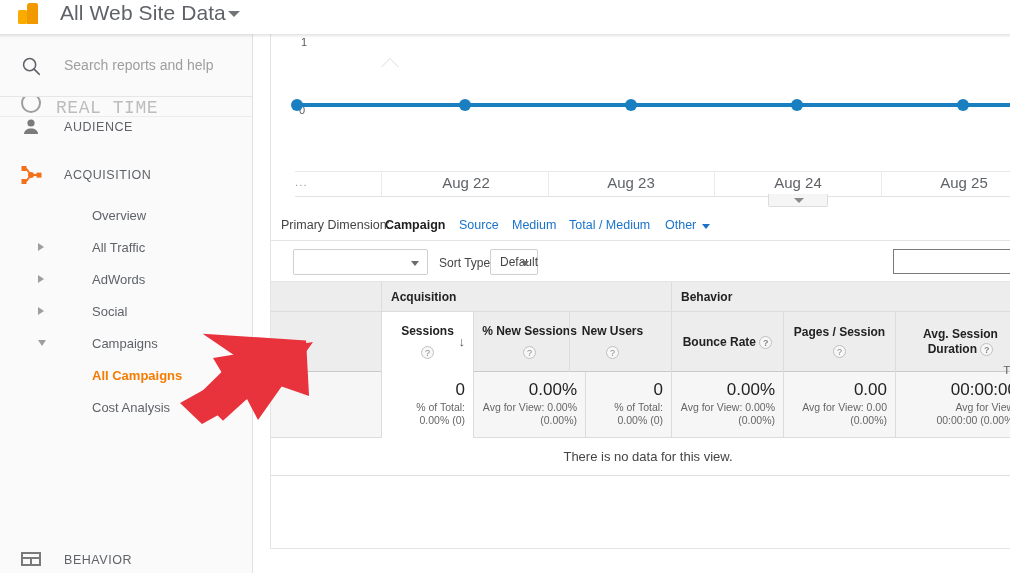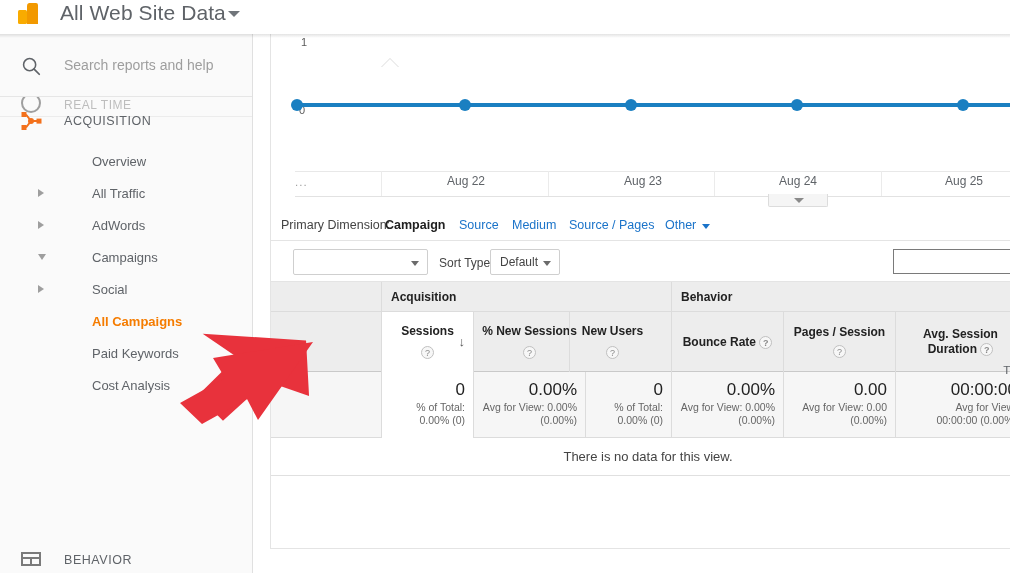--- a/index.html
+++ b/index.html
@@ -99,21 +99,21 @@
     background:#fff; border:1px solid #e4e4e4; border-top:none;
   }
 
   
   .chart { position:absolute; left:0; top:0; width:756px; height:176px; }
   .y-top { position:absolute; left:30px; top:2px; font-size:11px; color:#5b5b5b; }
   .y-zero { position:absolute; left:28px; top:70px; font-size:11px; color:#5b5b5b; }
   .axis-line { position:absolute; left:24px; top:137px; width:740px; height:1px; background:#e8e8e8; }
   .axis-line2 { position:absolute; left:24px; top:162px; width:740px; height:1px; background:#e2e2e2; }
   .tick-sep { position:absolute; top:137px; width:1px; height:25px; background:#ebebeb; }
-  .x-lbl { position:absolute; top:140px; font-size:12px; color:#5f6368; text-align:center; }
+  .x-lbl { position:absolute; top:140px; font-size:15px; color:#5f6368; text-align:center; }
   .x-dots { position:absolute; left:24px; top:142px; font-size:11.5px; color:#9e9e9e; letter-spacing:1px;}
   .series-line {
     position:absolute; left:26px; top:69px; width:740px; height:4px;
     background:#1a7fc1; border-radius:2px;
   }
   .pt {
     position:absolute; top:65px; width:12px; height:12px; border-radius:50%;
     background:#1a7fc1;
   }
   .expander {
@@ -254,24 +254,31 @@
       </div>
     </div>
 
     <div class="nav">
 
       <div class="realtime-clip">
         <div class="inner">
           <svg style="position:absolute;left:19px;top:8px;width:24px;height:24px;" viewBox="0 0 24 24">
             <circle cx="12" cy="12" r="9" fill="none" stroke="#9e9e9e" stroke-width="2"></circle>
           </svg>
-          <div style="position:absolute;left:64px;top:15px;font-size:12px;letter-spacing:.55px;color:#bdbdbd;">REAL TIME</div>
-        </div>
-      </div>
-
+          <div style="position:absolute;left:56px;top:15px;font-size:18px;letter-spacing:.55px;color:#bdbdbd;font-family:Liberation Mono, monospace;">REAL TIME</div>
+        </div>
+      </div>
+
+      <div class="nav-sec" style="margin-top:6px;">
+        <svg class="nav-ico" viewBox="0 0 24 24">
+          <circle cx="12" cy="8" r="3.6" fill="#7a7a7a"></circle>
+          <path d="M5 19c0-3.6 3.2-5.6 7-5.6s7 2 7 5.6z" fill="#7a7a7a"></path>
+        </svg>
+        <span class="lbl">AUDIENCE</span>
+      </div>
 
       <div class="nav-sec active">
         <svg class="nav-ico" viewBox="0 0 24 24">
           <circle cx="12" cy="12" r="3" fill="#f3701b"></circle>
           <rect x="2.5" y="3" width="5" height="5" fill="#f3701b"></rect>
           <rect x="2.5" y="16" width="5" height="5" fill="#f3701b"></rect>
           <rect x="17.5" y="9.6" width="5" height="5" fill="#f3701b"></rect>
           <path d="M7 5.5 L12 12 L7 18.5" fill="none" stroke="#f3701b" stroke-width="2"></path>
           <path d="M12 12 H18" stroke="#f3701b" stroke-width="2"></path>
         </svg>
@@ -284,32 +291,29 @@
           </div>
           <div class="subitem">
             <span class="tri right"></span>
             <span class="slbl">All Traffic</span>
           </div>
           <div class="subitem">
             <span class="tri right"></span>
             <span class="slbl">AdWords</span>
           </div>
           <div class="subitem">
+            <span class="tri right"></span>
+            <span class="slbl">Social</span>
+          </div>
+          <div class="subitem">
             <span class="tri down"></span>
             <span class="slbl">Campaigns</span>
           </div>
-          <div class="subitem">
-            <span class="tri right"></span>
-            <span class="slbl">Social</span>
-          </div>
           <div class="subitem sel">
             <span class="slbl">All Campaigns</span>
-          </div>
-          <div class="subitem">
-            <span class="slbl">Paid Keywords</span>
           </div>
           <div class="subitem">
             <span class="slbl">Cost Analysis</span>
           </div>
         </div>
 
       <div class="nav-sec" style="position:absolute;left:0;top:439px;width:252px;">
         <svg class="nav-ico" viewBox="0 0 24 24">
           <rect x="3" y="5" width="18" height="12" fill="none" stroke="#7a7a7a" stroke-width="2"></rect>
           <line x1="3" y1="10" x2="21" y2="10" stroke="#7a7a7a" stroke-width="2"></line>
@@ -337,46 +341,46 @@
 
         <div class="axis-line"></div>
         <div class="axis-line2"></div>
         <div class="tick-sep" style="left:110px;"></div>
         <div class="tick-sep" style="left:277px;"></div>
         <div class="tick-sep" style="left:443px;"></div>
         <div class="tick-sep" style="left:610px;"></div>
 
         <div class="x-dots">...</div>
         <div class="x-lbl" style="left:155px; width:80px;">Aug 22</div>
-        <div class="x-lbl" style="left:332px; width:80px;text-align:center;">Aug 23</div>
+        <div class="x-lbl" style="left:320px; width:80px;text-align:center;">Aug 23</div>
         <div class="x-lbl" style="left:487px; width:80px;">Aug 24</div>
         <div class="x-lbl" style="left:653px; width:80px;">Aug 25</div>
 
         <div class="expander" style="left:497px;">
           <i></i>
         </div>
       </div>
 
       <div class="pd-row">
         <span class="pd-label">Primary Dimension:</span>
         <span class="pd-item cur" style="left:104px;">Campaign</span>
         <span class="pd-item" style="left:178px;">Source</span>
         <span class="pd-item" style="left:231px;">Medium</span>
-        <span class="pd-item" style="left:288px;">Source / Pages</span>
+        <span class="pd-item" style="left:288px;">Total / Medium</span>
         <span class="pd-item" style="left:384px;">Other</span>
         <span class="pd-caret" style="left:421px;"></span>
       </div>
       <div class="pd-notch"></div>
 
       <div class="toolbar">
         <div class="btn-sel" style="left:22px; top:8px; width:135px;">
           <span class="bcaret"></span>
         </div>
         <div class="sort-lbl">Sort Type:</div>
-        <div class="btn-sel" style="left:219px; top:8px; width:70px;">
+        <div class="btn-sel" style="left:219px; top:8px; width:48px;">
           <span>Default</span>
           <span class="bcaret"></span>
         </div>
         <div class="tb-search">
           <input type="text" placeholder="" style="">
         </div>
       </div>
 
       <div class="tbl">
 

